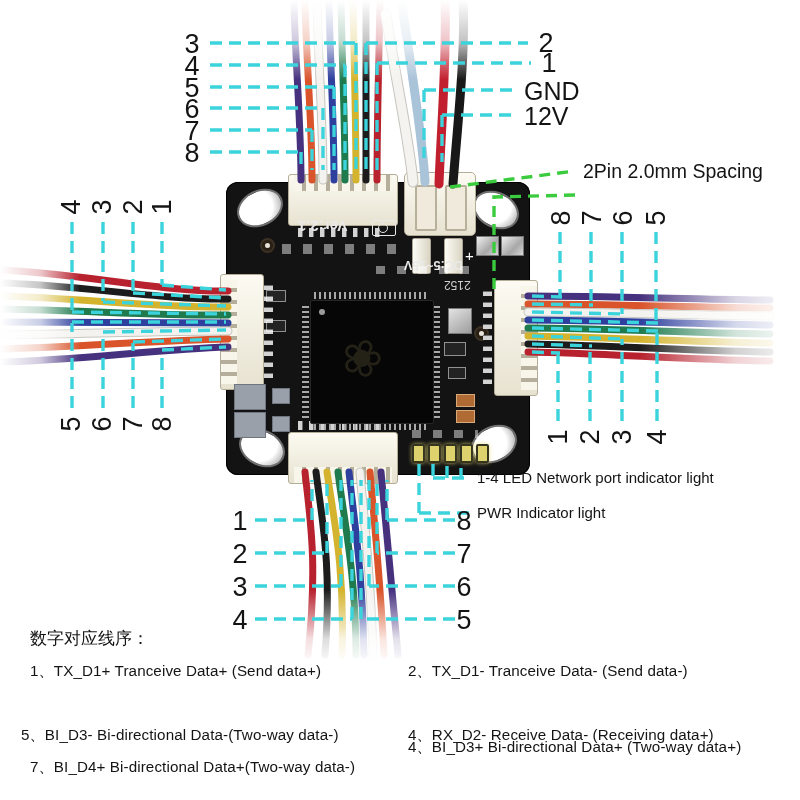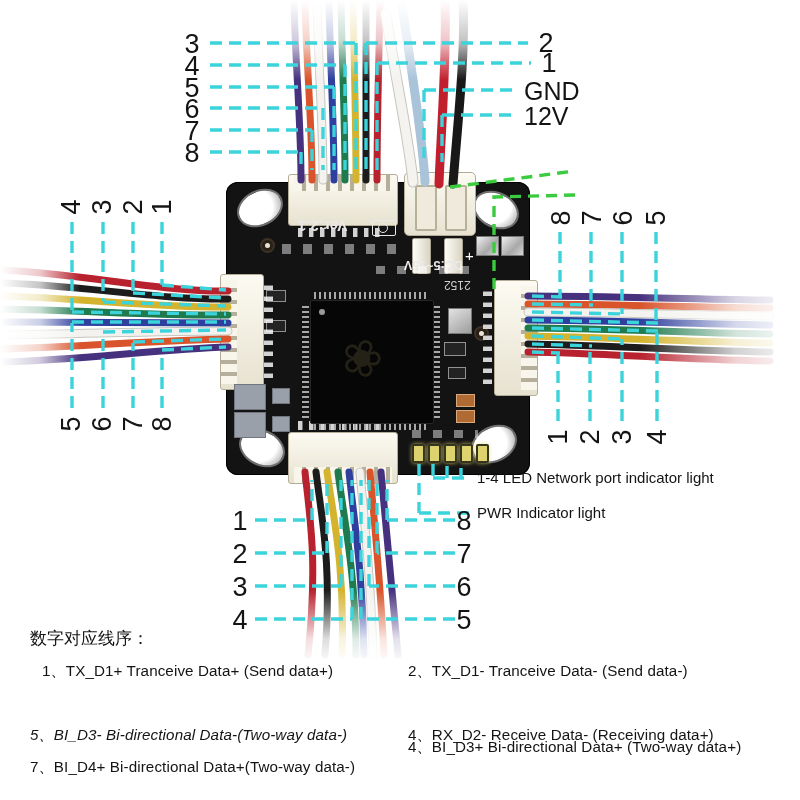--- a/index.html
+++ b/index.html
@@ -285,20 +285,21 @@
   <div class="lbl num" style="left:180px;top:74px;">5</div>
   <div class="lbl num" style="left:180px;top:95px;">6</div>
   <div class="lbl num" style="left:180px;top:117px;">7</div>
   <div class="lbl num" style="left:180px;top:139px;">8</div>
 
   <div class="lbl num" style="left:534px;top:29px;">2</div>
   <div class="lbl num" style="left:537px;top:49px;">1</div>
   <div class="lbl cap" style="left:524px;top:78px;">GND</div>
   <div class="lbl cap" style="left:524px;top:103px;">12V</div>
 
+  <div class="lbl grn" style="left:583px;top:161px;">2Pin 2.0mm Spacing</div>
 
   <div class="lbl numr" style="left:58px;top:194px;">4</div>
   <div class="lbl numr" style="left:89px;top:194px;">3</div>
   <div class="lbl numr" style="left:120px;top:194px;">2</div>
   <div class="lbl numr" style="left:149px;top:194px;">1</div>
 
   <div class="lbl numr" style="left:58px;top:411px;">5</div>
   <div class="lbl numr" style="left:89px;top:411px;">6</div>
   <div class="lbl numr" style="left:120px;top:411px;">7</div>
   <div class="lbl numr" style="left:149px;top:411px;">8</div>
@@ -320,20 +321,20 @@
 
   <div class="lbl num" style="left:452px;top:507px;">8</div>
   <div class="lbl num" style="left:452px;top:540px;">7</div>
   <div class="lbl num" style="left:452px;top:573px;">6</div>
   <div class="lbl num" style="left:452px;top:606px;">5</div>
 
   <div class="lbl sm" style="left:477px;top:470px;text-align:center;">1-4 LED Network port indicator light</div>
   <div class="lbl sm" style="left:477px;top:505px;">PWR Indicator light</div>
 
   <div class="lbl legend-title" style="left:30px;top:630px;">数字对应线序：</div>
-  <div class="lbl legend-row" style="left:30px;top:663px;margin-left:12px;">1、TX_D1+ Tranceive Data+ (Send data+)</div>
-  <div class="lbl legend-row" style="left:30px;top:727px;font-style:italic;">5、BI_D3- Bi-directional Data-(Two-way data-)</div>
+  <div class="lbl legend-row" style="left:30px;top:663px;">1、TX_D1+ Tranceive Data+ (Send data+)</div>
+  <div class="lbl legend-row" style="left:21px;top:727px;">5、BI_D3- Bi-directional Data-(Two-way data-)</div>
   <div class="lbl legend-row" style="left:30px;top:759px;">7、BI_D4+ Bi-directional Data+(Two-way data-)</div>
   <div class="lbl legend-row" style="left:408px;top:663px;">2、TX_D1- Tranceive Data- (Send data-)</div>
   <div class="lbl legend-row" style="left:408px;top:695px;margin-top:44px;">4、BI_D3+ Bi-directional Data+ (Two-way data+)</div>
   <div class="lbl legend-row" style="left:408px;top:727px;">4、RX_D2- Receive Data- (Receiving data+)</div>
 
 </div>
 
 </body></html>

